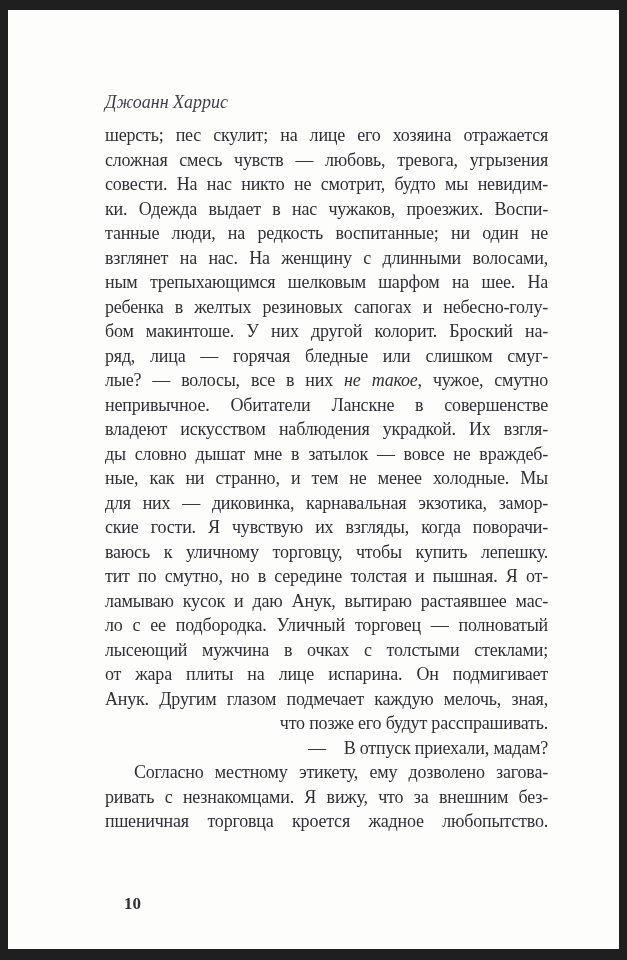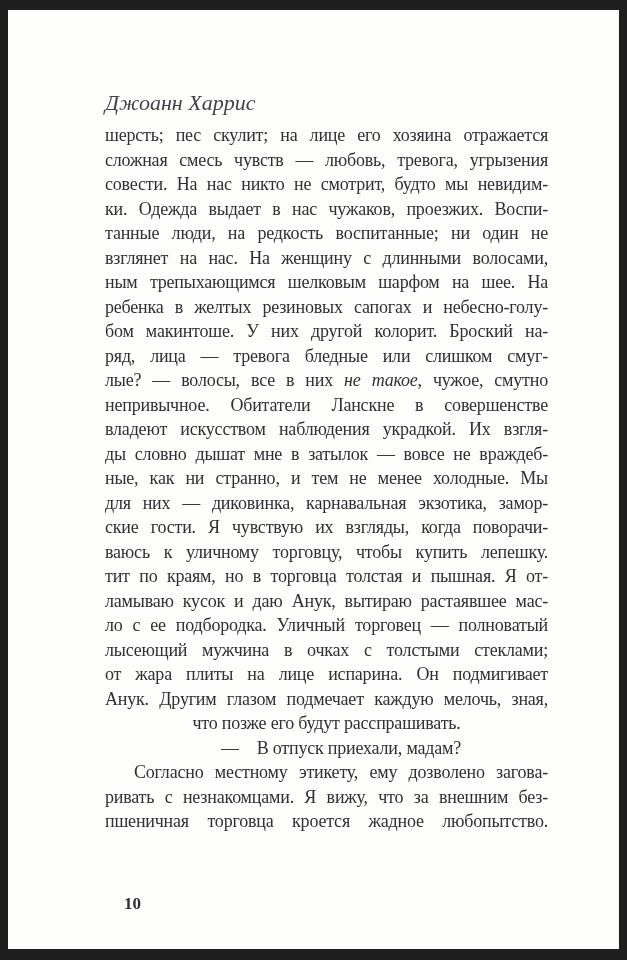--- a/index.html
+++ b/index.html
@@ -24,35 +24,35 @@
   .page {
     position: absolute;
     left: 8px; top: 10px;
     width: 611px; height: 939px;
     background: var(--paper);
   }
   .running-header {
     position: absolute;
     left: 97px; top: 82px;
     font-style: italic;
-    font-size: 22px;
+    font-size: 18px;
     line-height: 21px;
     color: var(--muted);
     font-family: Liberation Serif, serif;
   }
   .body-text {
     position: absolute;
     left: 97px; top: 113px;
     width: 443px;
     font-size: 18px;
     line-height: 24.5px;
     letter-spacing: -0.2px;
     color: var(--text);
   }
-  .line { text-align: center; white-space: normal; }
+  .line { text-align: right; white-space: normal; }
   .line.j { text-align: justify; text-align-last: justify; -moz-text-align-last: justify; }
   .line.ind { text-indent: 29px; }
   .it { font-style: italic; }
   .page-number {
     position: absolute;
     left: 116px; top: 884px;
     font-size: 17px;
     font-weight: bold;
     color: var(--text);
   }
@@ -66,30 +66,30 @@
     <div class="body-text">
         <div class="line j"><span>шерсть; пес скулит; на лице его хозяина отражается</span></div>
         <div class="line j"><span>сложная смесь чувств — любовь, тревога, угрызения</span></div>
         <div class="line j"><span>совести. На нас никто не смотрит, будто мы невидим-</span></div>
         <div class="line j"><span>ки. Одежда выдает в нас чужаков, проезжих. Воспи-</span></div>
         <div class="line j"><span>танные люди, на редкость воспитанные; ни один не</span></div>
         <div class="line j"><span>взглянет на нас. На женщину с длинными волосами,</span></div>
         <div class="line j"><span>ным трепыхающимся шелковым шарфом на шее. На</span></div>
         <div class="line j"><span>ребенка в желтых резиновых сапогах и небесно-голу-</span></div>
         <div class="line j"><span>бом макинтоше. У них другой колорит. Броский на-</span></div>
-        <div class="line j"><span>ряд, лица — тревога бледные или слишком смуг-</span></div>
+        <div class="line j"><span>ряд, лица — горячая бледные или слишком смуг-</span></div>
         <div class="line j"><span>лые? — волосы, все в них </span><span class="it">не такое</span><span>, чужое, смутно</span></div>
         <div class="line j"><span>непривычное. Обитатели Ланскне в совершенстве</span></div>
         <div class="line j"><span>владеют искусством наблюдения украдкой. Их взгля-</span></div>
         <div class="line j"><span>ды словно дышат мне в затылок — вовсе не враждеб-</span></div>
         <div class="line j"><span>ные, как ни странно, и тем не менее холодные. Мы</span></div>
         <div class="line j"><span>для них — диковинка, карнавальная экзотика, замор-</span></div>
         <div class="line j"><span>ские гости. Я чувствую их взгляды, когда поворачи-</span></div>
         <div class="line j"><span>ваюсь к уличному торговцу, чтобы купить лепешку.</span></div>
-        <div class="line j"><span>тит по краям, но в торговца толстая и пышная. Я от-</span></div>
+        <div class="line j"><span>тит по смутно, но в середине толстая и пышная. Я от-</span></div>
         <div class="line j"><span>ламываю кусок и даю Анук, вытираю растаявшее мас-</span></div>
         <div class="line j"><span>ло с ее подбородка. Уличный торговец — полноватый</span></div>
         <div class="line j"><span>лысеющий мужчина в очках с толстыми стеклами;</span></div>
         <div class="line j"><span>от жара плиты на лице испарина. Он подмигивает</span></div>
         <div class="line j"><span>Анук. Другим глазом подмечает каждую мелочь, зная,</span></div>
         <div class="line"><span>что позже его будут расспрашивать.</span></div>
         <div class="line ind"><span>— В отпуск приехали, мадам?</span></div>
         <div class="line j ind"><span>Согласно местному этикету, ему дозволено загова-</span></div>
         <div class="line j"><span>ривать с незнакомцами. Я вижу, что за внешним без-</span></div>
         <div class="line j"><span>пшеничная торговца кроется жадное любопытство.</span></div>

